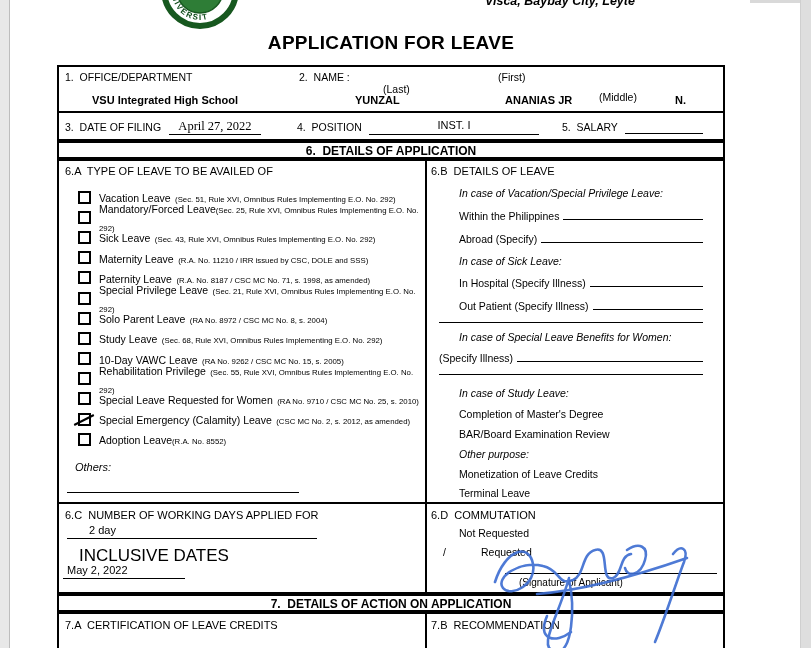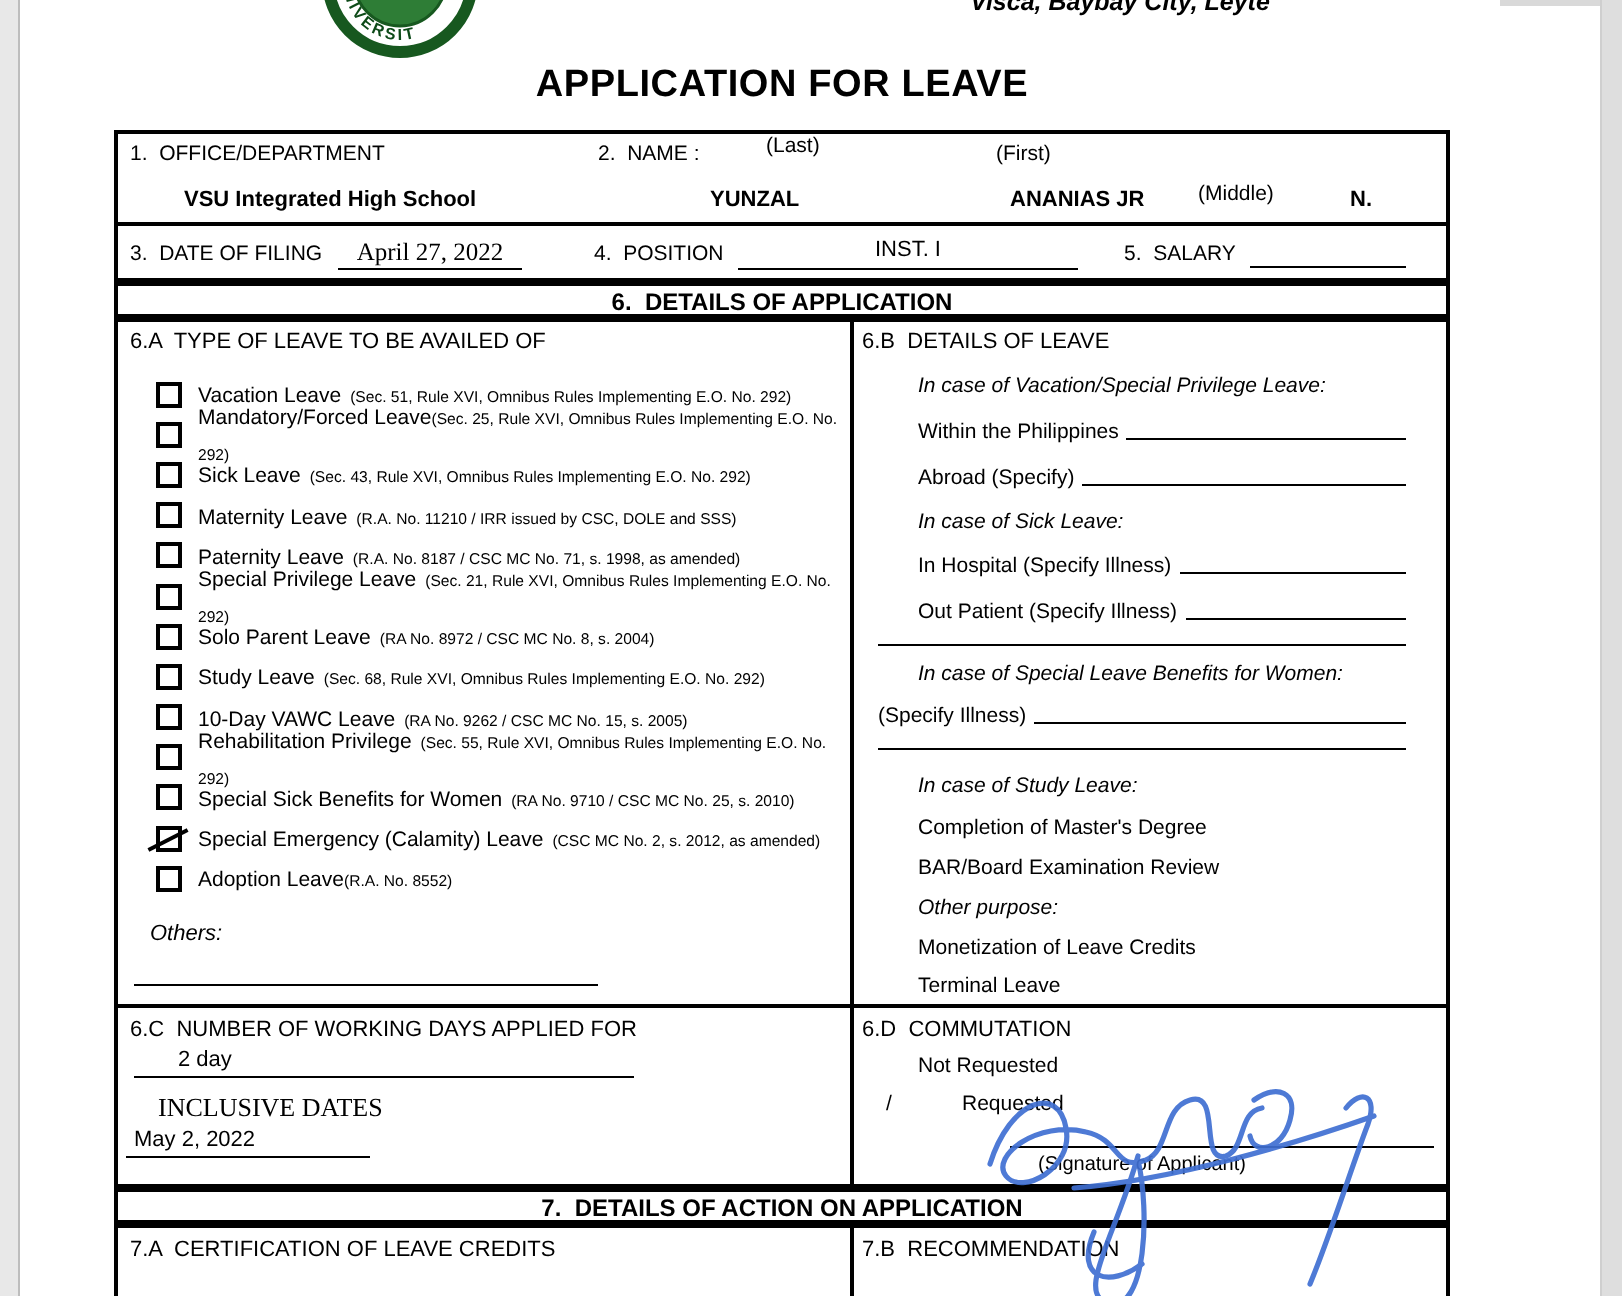--- a/index.html
+++ b/index.html
@@ -86,21 +86,21 @@
   </svg>
 
   <div class="address">Visca, Baybay City, Leyte</div>
   <div class="doc-title">APPLICATION FOR LEAVE</div>
 
   <div class="sheet">
 
     <div class="r1">
       <span class="lbl pre" style="left:6px; top:4px;">1.  OFFICE/DEPARTMENT</span>
       <span class="lbl pre" style="left:240px; top:4px;">2.  NAME :</span>
-      <span class="lbl" style="left:324px; top:0;text-align:center;">(Last)</span>
+      <span class="lbl" style="left:324px; top:16px;text-align:center;">(Last)</span>
       <span class="lbl" style="left:439px; top:4px;">(First)</span>
       <span class="lbl" style="left:540px; top:4px;margin-top:20px;">(Middle)</span>
       <span class="val" style="left:33px;  top:27px;">VSU Integrated High School</span>
       <span class="val" style="left:296px; top:27px;">YUNZAL</span>
       <span class="val" style="left:446px; top:27px;">ANANIAS JR</span>
       <span class="val" style="left:616px; top:27px;">N.</span>
     </div>
 
     <div class="r2">
       <span class="lbl pre" style="left:6px; top:8px;">3.  DATE OF FILING</span>
@@ -154,21 +154,21 @@
           <div class="chk-row">
               <span class="chk"></span>
               <span><span class="lt">10-Day VAWC Leave</span> <span class="cite">(RA No. 9262 / CSC MC No. 15, s. 2005)</span></span>
             </div>
           <div class="chk-row">
               <span class="chk"></span>
               <span><span class="lt">Rehabilitation Privilege</span> <span class="cite">(Sec. 55, Rule XVI, Omnibus Rules Implementing E.O. No. 292)</span></span>
             </div>
           <div class="chk-row">
               <span class="chk"></span>
-              <span><span class="lt">Special Sick Benefits for Women</span> <span class="cite">(RA No. 9710 / CSC MC No. 25, s. 2010)</span></span>
+              <span><span class="lt">Special Leave Requested for Women</span> <span class="cite">(RA No. 9710 / CSC MC No. 25, s. 2010)</span></span>
             </div>
           <div class="chk-row">
               <span class="chk checked"></span>
               <span><span class="lt">Special Emergency (Calamity) Leave</span> <span class="cite">(CSC MC No. 2, s. 2012, as amended)</span></span>
             </div>
           <div class="chk-row">
               <span class="chk"></span>
               <span><span class="lt">Adoption Leave</span><span class="cite">(R.A. No. 8552)</span></span>
             </div>
         </div>
@@ -209,21 +209,21 @@
         <span class="group" style="top:287px;">Other purpose:</span>
         <span class="plain" style="top:307px;">Monetization of Leave Credits</span>
         <span class="plain" style="top:326px;">Terminal Leave</span>
       </div>
     </div>
 
     <div class="cols2">
       <div class="colA">
         <span class="heading pre" style="left:6px; top:5px;">6.C  NUMBER OF WORKING DAYS APPLIED FOR</span>
         <span class="u-box" style="left:8px; top:20px; width:250px; padding-left:22px;">2 day</span>
-        <span class="lbl" style="left:20px; top:42px; font-size:13px;font-family:Liberation Serif, serif;">INCLUSIVE DATES</span>
+        <span class="lbl" style="left:20px; top:42px; font-size:17px;">INCLUSIVE DATES</span>
         <span class="u-box" style="left:4px; top:60px; width:122px; padding-left:4px;">May 2, 2022</span>
       </div>
       <div class="colB">
         <span class="heading pre" style="left:4px; top:5px;">6.D  COMMUTATION</span>
         <span class="plain" style="top:23px;">Not Requested</span>
         <span class="slash" style="left:16px; top:42px;">/</span>
         <span class="plain" style="top:42px;margin-left:22px;">Requested</span>
         <span class="fill-line" style="left:78px; top:56px; width:212px; height:14px; border-bottom-width:1.5px;"></span>
         <span class="small-cap" style="left:92px; top:73px;">(Signature of Applicant)</span>
         <svg class="sig-svg" viewBox="0 0 240 140">

